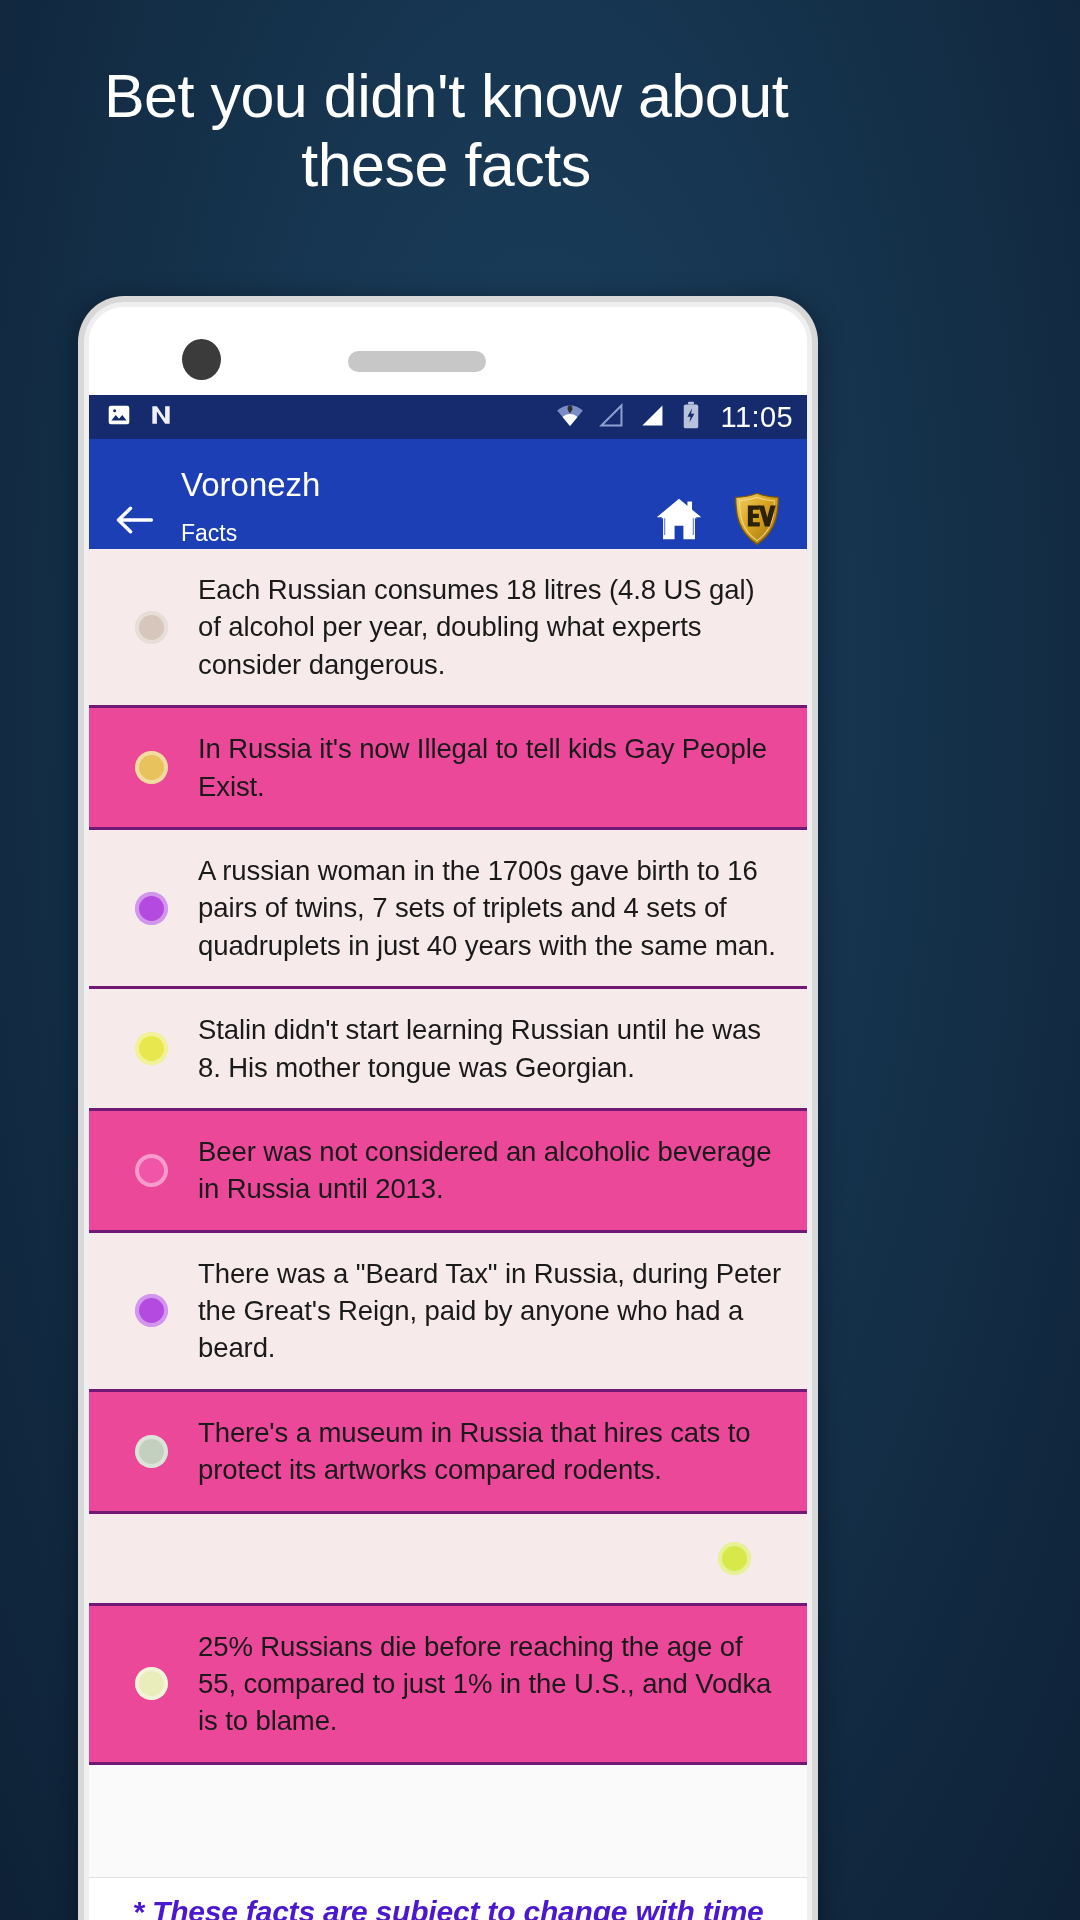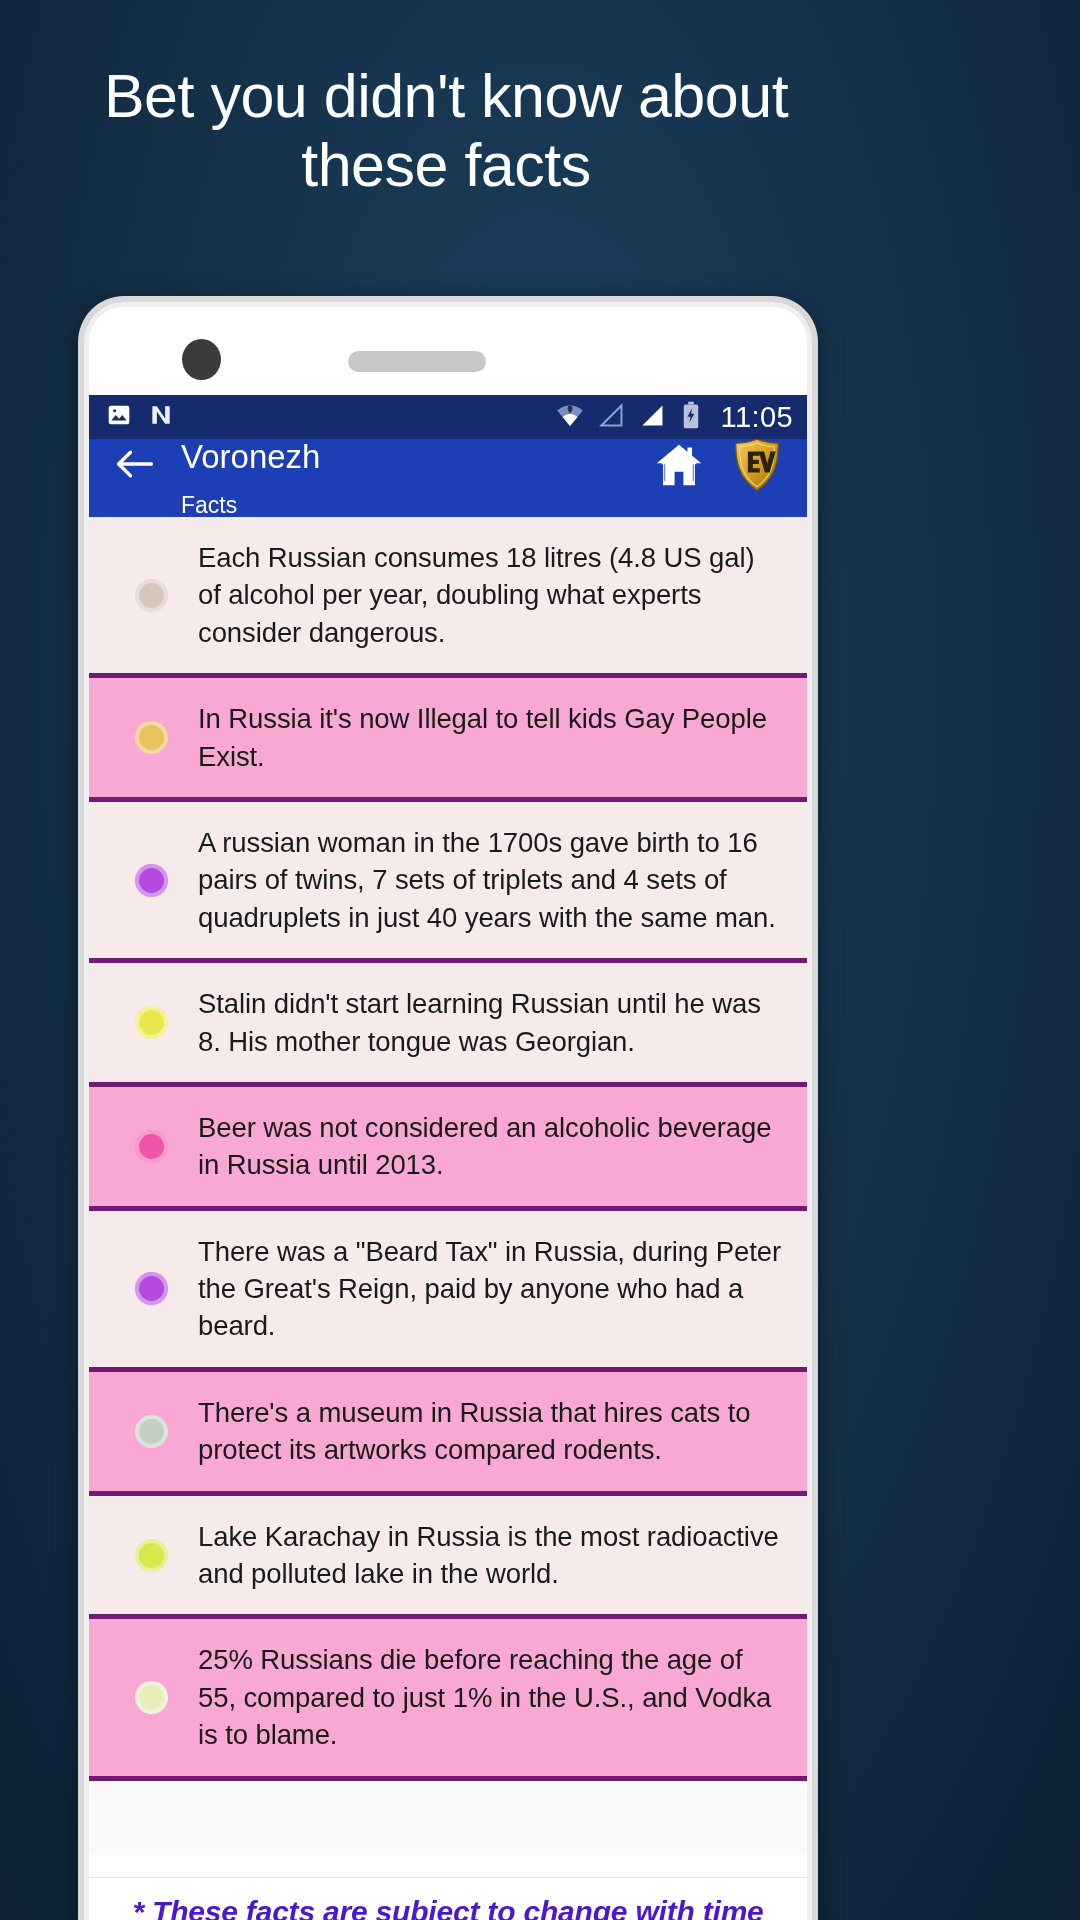--- a/index.html
+++ b/index.html
@@ -95,24 +95,24 @@
   .sb-clock {
     font-size: 29px;
     font-weight: 400;
     letter-spacing: 0.4px;
     margin-left: 5px;
   }
   .ic { display: block; }
 
   
   .appbar {
-    height: 78px;
+    height: 110px;
     background: #1d3fb5;
     display: flex;
-    align-items: flex-start;
+    align-items: flex-end;
     padding: 0 16px 0 18px;
   }
   .back-btn {
     width: 54px;
     height: 54px;
     display: flex;
     align-items: center;
     justify-content: center;
     flex: 0 0 auto;
   }
@@ -139,26 +139,26 @@
   .facts {
     background: #fafafa;
     height: 1338px;
     overflow: hidden;
     position: relative;
   }
   .fact {
     display: flex;
     align-items: center;
     padding: 22px 26px 22px 22px;
-    border-bottom: 5px solid #701a75;
+    border-bottom: 3px solid #701a75;
     min-height: 92px;
     justify-content: flex-end;
   }
   .fact.odd  { background: #f7eaea; }
-  .fact.even { background: #f9a8d4; }
+  .fact.even { background: #ec4899; }
   .dot {
     width: 33px;
     height: 33px;
     border-radius: 50%;
     flex: 0 0 auto;
     margin: 0 30px 0 24px;
     box-shadow: inset 0 0 0 4px rgba(255,255,255,0.42);
   }
   .fact-text {
     color: #1a1a1a;
@@ -317,21 +317,20 @@
     <div class="fact odd">
             <span class="dot" style="background: rgb(180, 74, 224);"></span>
             <span class="fact-text">There was a "Beard Tax" in Russia, during Peter the Great's Reign, paid by anyone who had a beard.</span>
           </div>
     <div class="fact even">
             <span class="dot" style="background: rgb(195, 208, 192);"></span>
             <span class="fact-text">There's a museum in Russia that hires cats to protect its artworks compared rodents.</span>
           </div>
     <div class="fact odd">
             <span class="dot" style="background: rgb(214, 232, 74);"></span>
-            <span class="fact-text">Lake Karachay in Russia is the most radioactive and polluted lake in the world.</span>
           </div>
     <div class="fact even">
             <span class="dot" style="background: rgb(233, 237, 187);"></span>
             <span class="fact-text">25% Russians die before reaching the age of 55, compared to just 1% in the U.S., and Vodka is to blame.</span>
           </div>
   </div>
 
   <div class="footer-note">
     <span>* These facts are subject to change with time</span>
   </div>

